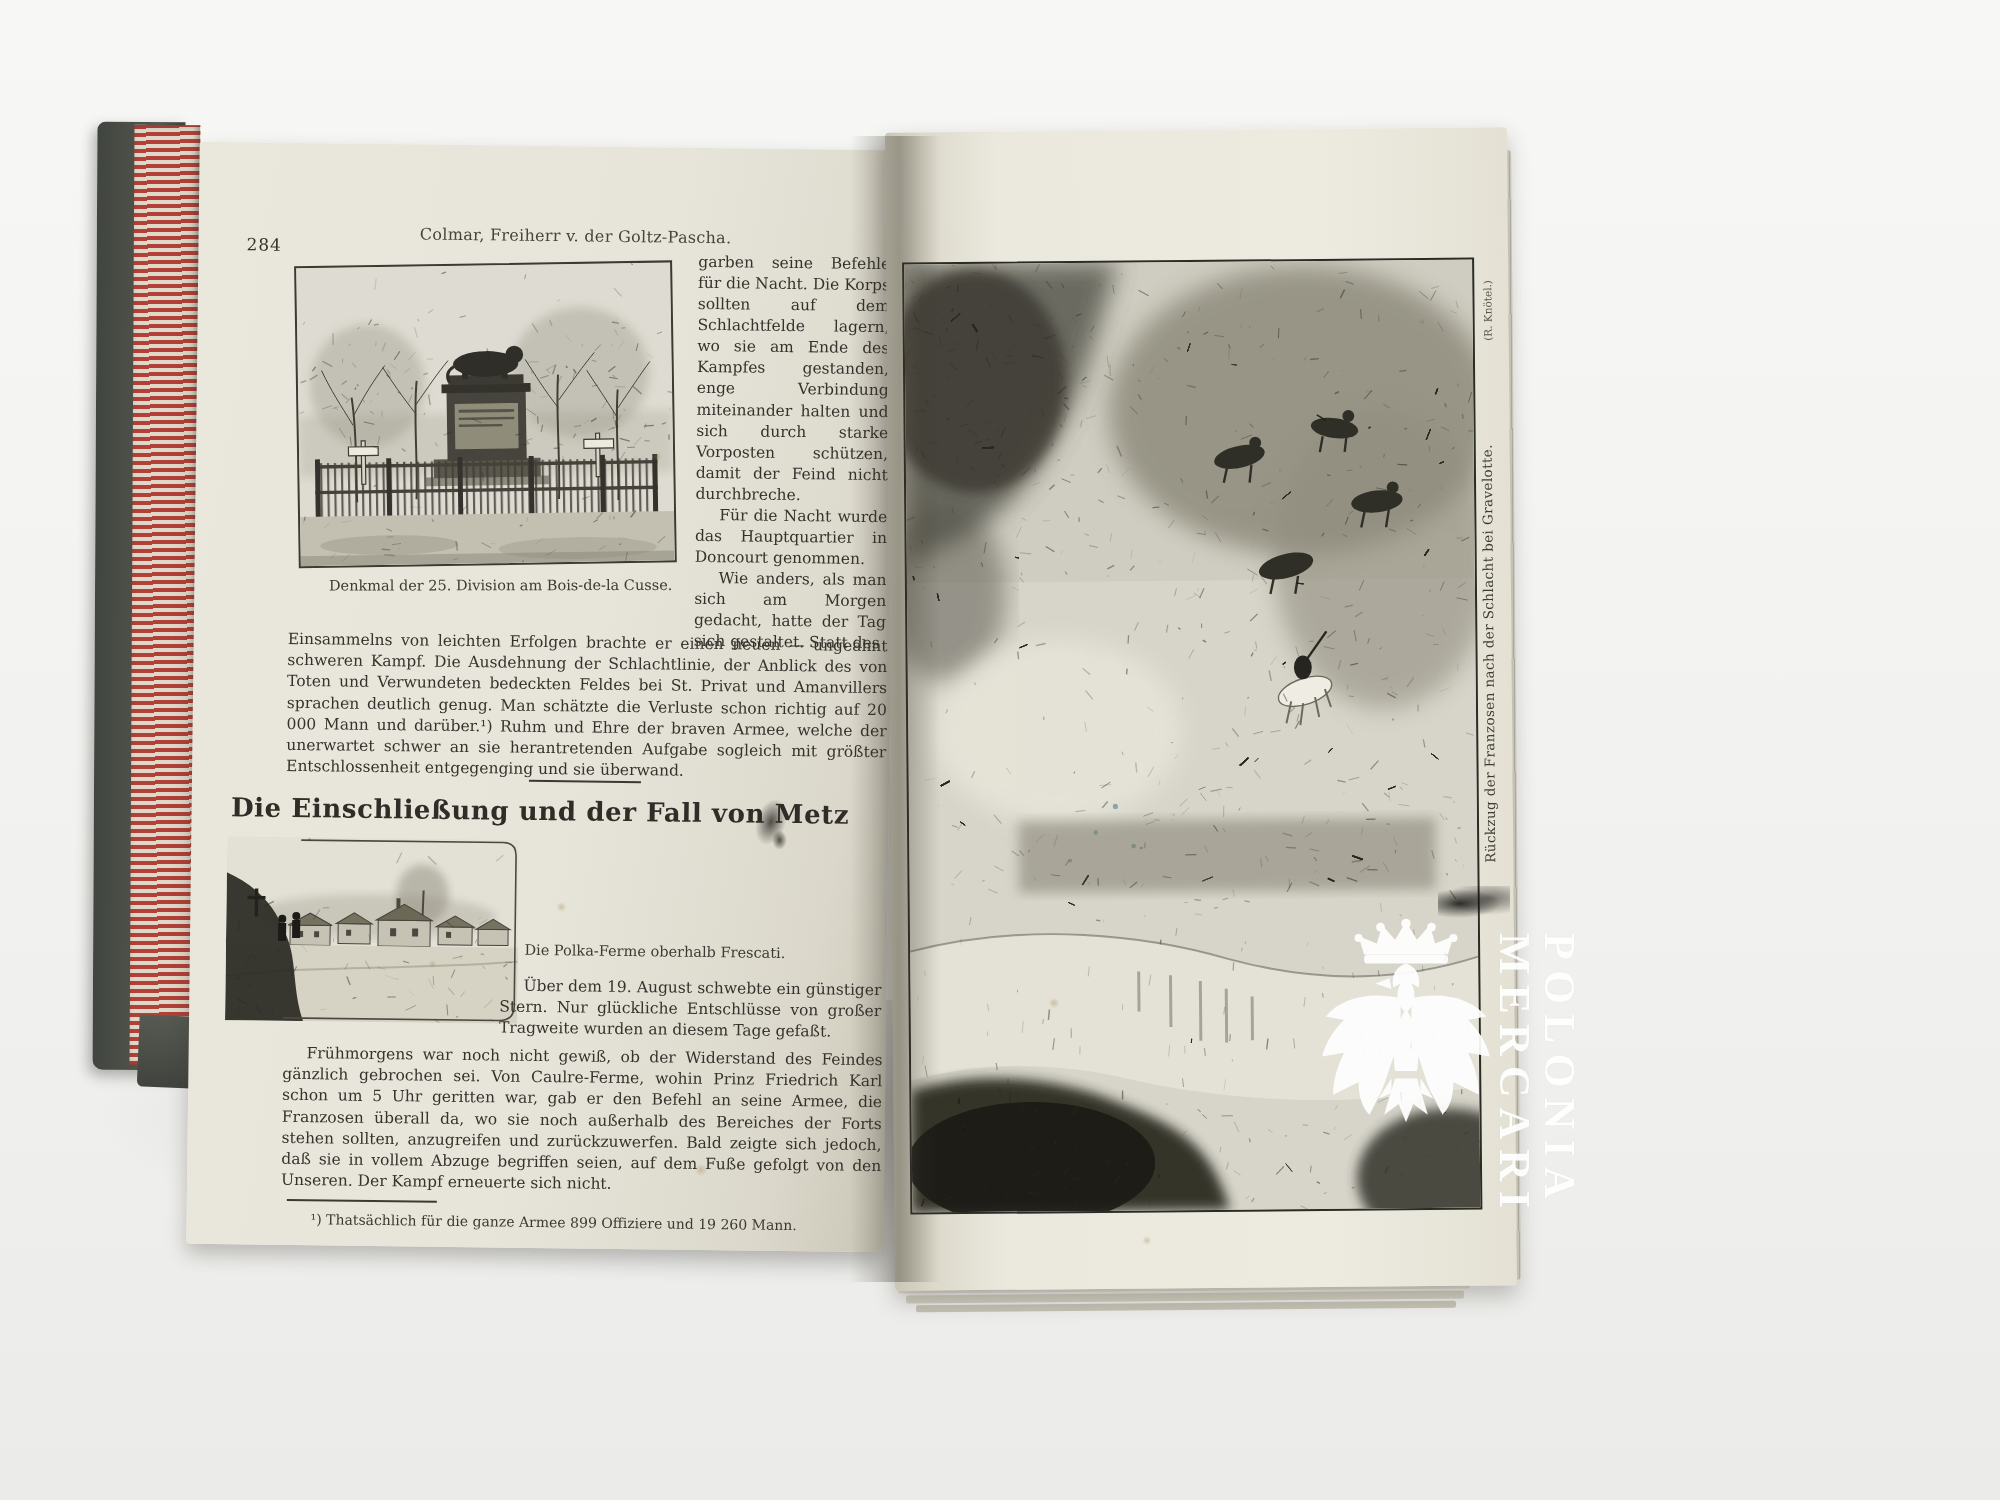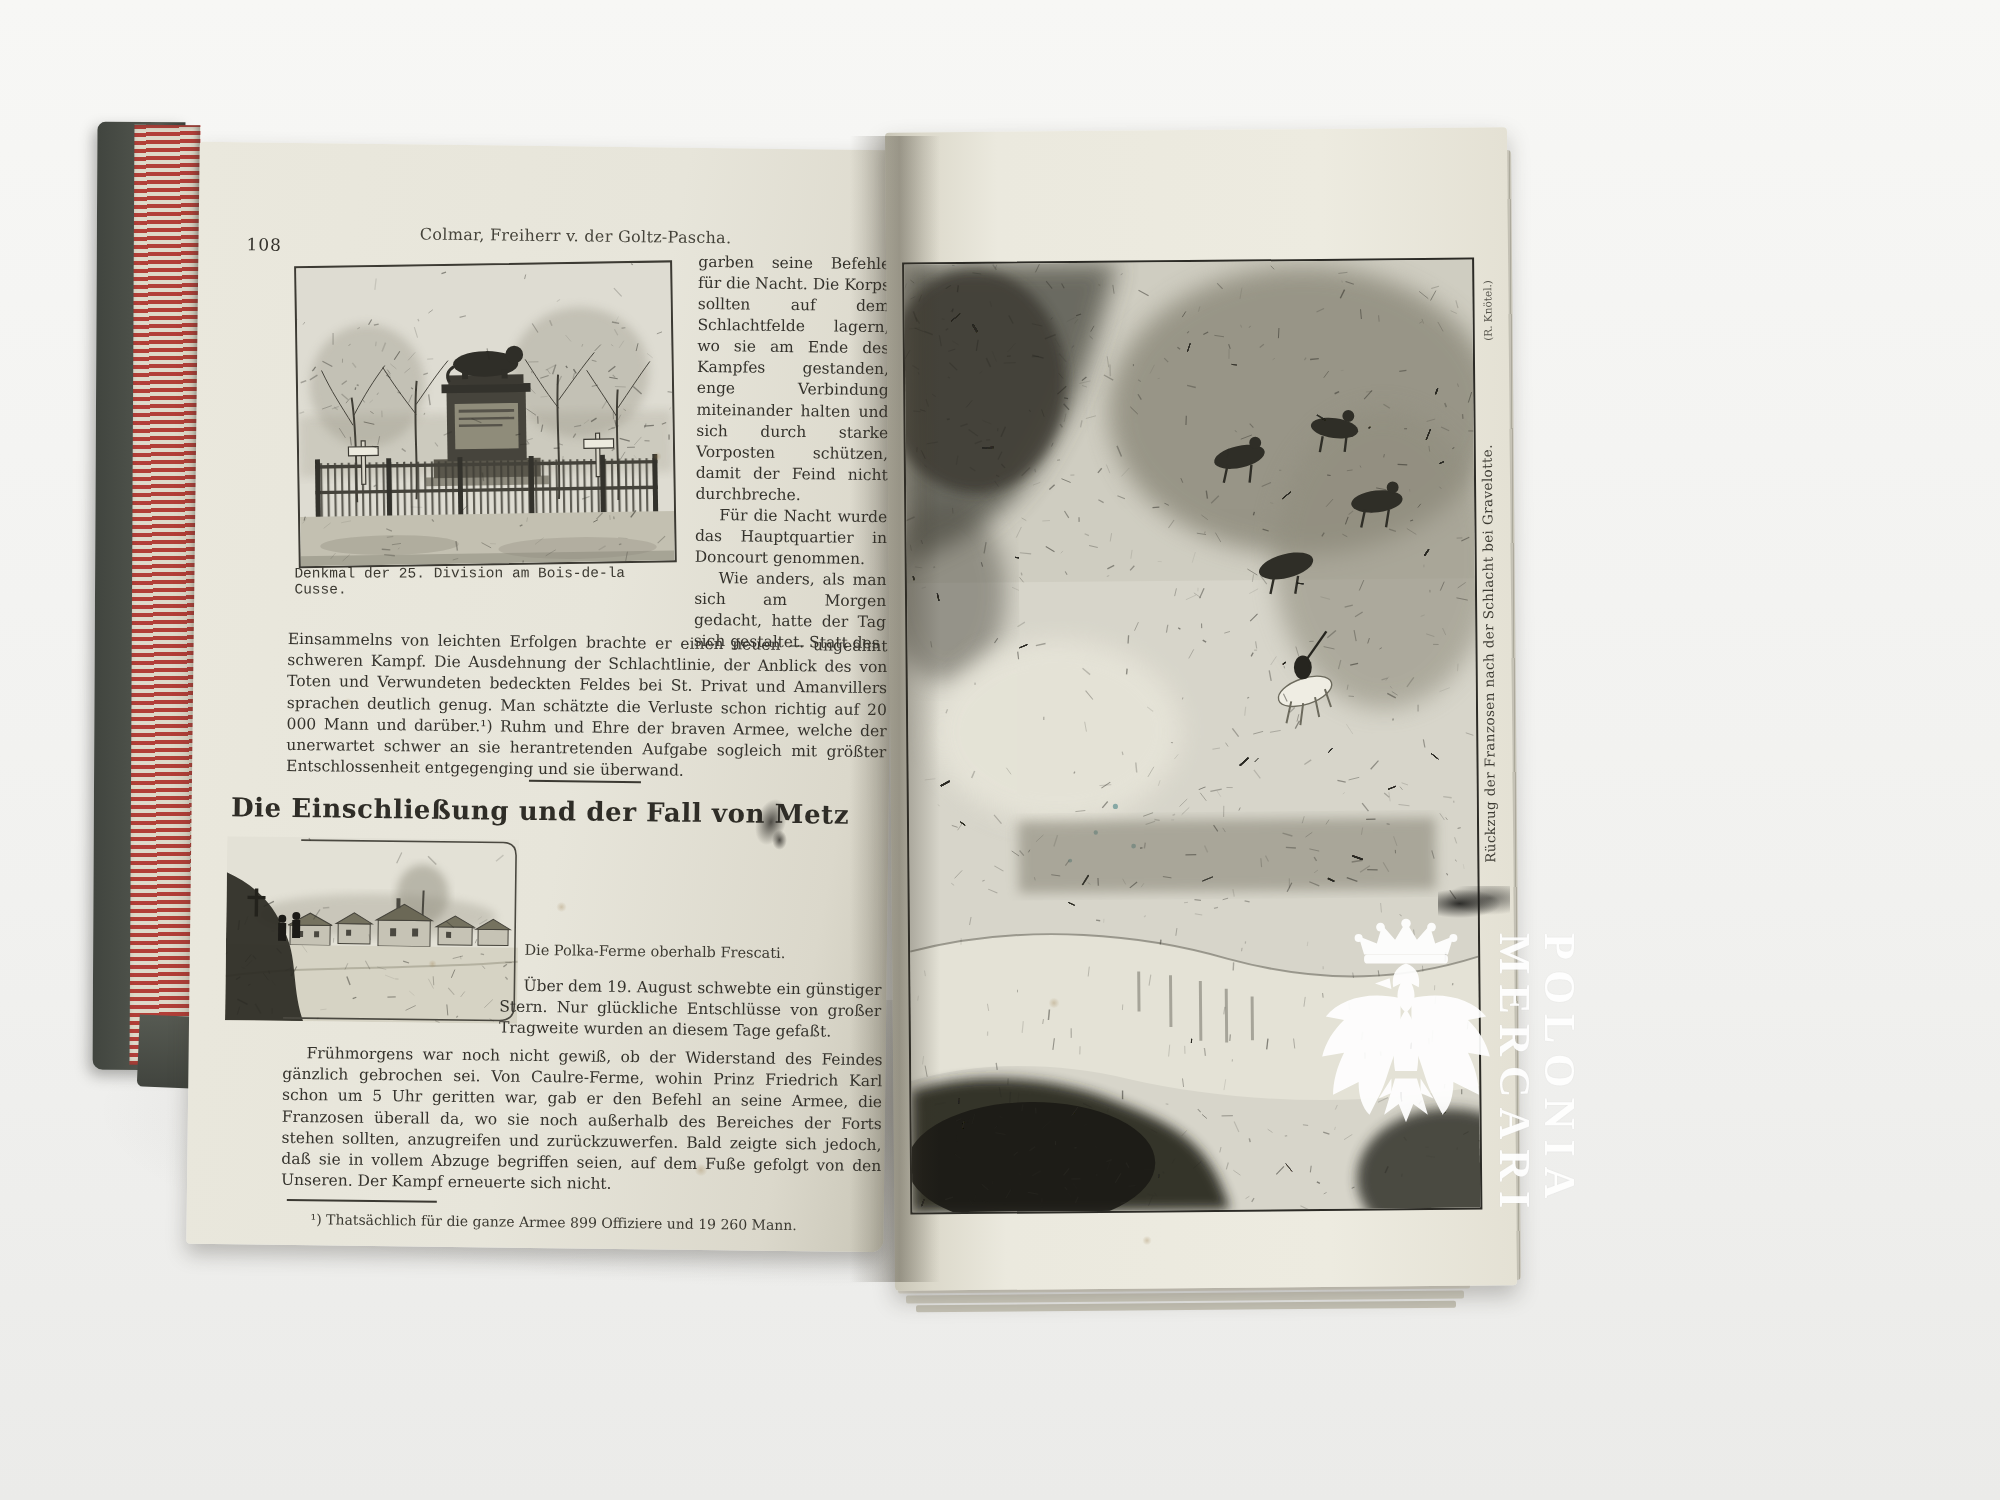--- a/index.html
+++ b/index.html
@@ -36,21 +36,21 @@
     background:linear-gradient(90deg,#c9c6b7 0%,#dcd9cb 6%,#ebe9de 18%,#edebe0 70%,#e4e1d4 100%);
     box-shadow:0 10px 22px rgba(50,48,40,.28);}
   .left-page *, .right-page *{box-sizing:border-box;}
 
   
   .lp{position:absolute;color:var(--ink,#34322c);}
   .pg-num{left:48px;top:92px;font-size:17px;letter-spacing:1px;}
   .run-title{left:212px;top:80px;width:330px;text-align:center;font-size:16px;color:#45433a;letter-spacing:.3px;}
   .fig1{left:100px;top:118px;width:378px;height:302px;border:2px solid #3c3a33;background:#dedcd2;
     transform:rotate(-1.6deg);overflow:hidden;}
-  .fig1-cap{left:100px;top:420px;width:378px;text-align:left;font-size:14.5px;color:#3c3a32;transform:rotate(-.8deg);font-family:Liberation Mono, monospace;}
+  .fig1-cap{left:100px;top:432px;width:378px;text-align:right;font-size:14.5px;color:#3c3a32;transform:rotate(-.8deg);}
   .col-right{left:500px;top:104px;width:192px;font-size:15.5px;line-height:1.36;text-align:justify;}
   .col-right p{margin:0;}
   .indent{text-indent:24px;}
   .para{font-size:15.5px;line-height:1.37;text-align:justify;}
   .para1{left:94px;top:486px;width:600px;}
   .divider{left:337px;top:634px;width:112px;height:2px;background:#3b3932;}
   .heading{left:0;top:650px;width:697px;text-align:center;font-size:26px;font-weight:700;letter-spacing:.6px;color:#2f2d27;}
   .fig2{left:36px;top:694px;width:292px;height:184px;overflow:visible;}
   .fig2-cap{left:300px;top:796px;width:330px;text-align:center;font-size:14.5px;color:#3c3a32;}
   .para2{left:310px;top:830px;width:382px;}
@@ -91,21 +91,21 @@
   <div class="book-shadow"></div>
   <div class="cover-strip"></div>
   <div class="edge-stripes"></div>
   <div class="bottom-cover"></div>
   <div class="stack s1"></div>
   <div class="stack s2"></div>
   <div class="stack s3"></div>
   <div class="fore-edge"></div>
 
   <div class="left-page">
-    <div class="lp pg-num">108</div>
+    <div class="lp pg-num">284</div>
     <div class="lp run-title">Colmar, Freiherr v. der Goltz-Pascha.</div>
 
     <div class="lp fig1">
       <svg width="100%" height="100%" viewBox="0 0 378 302" preserveAspectRatio="none">
         <defs>
           <filter id="f1b">
               <feGaussianBlur stdDeviation="5"></feGaussianBlur>
             </filter>
           <pattern id="slats" width="7" height="78" patternUnits="userSpaceOnUse">
             <rect width="2.2" height="78" fill="#3f3d35"></rect>

